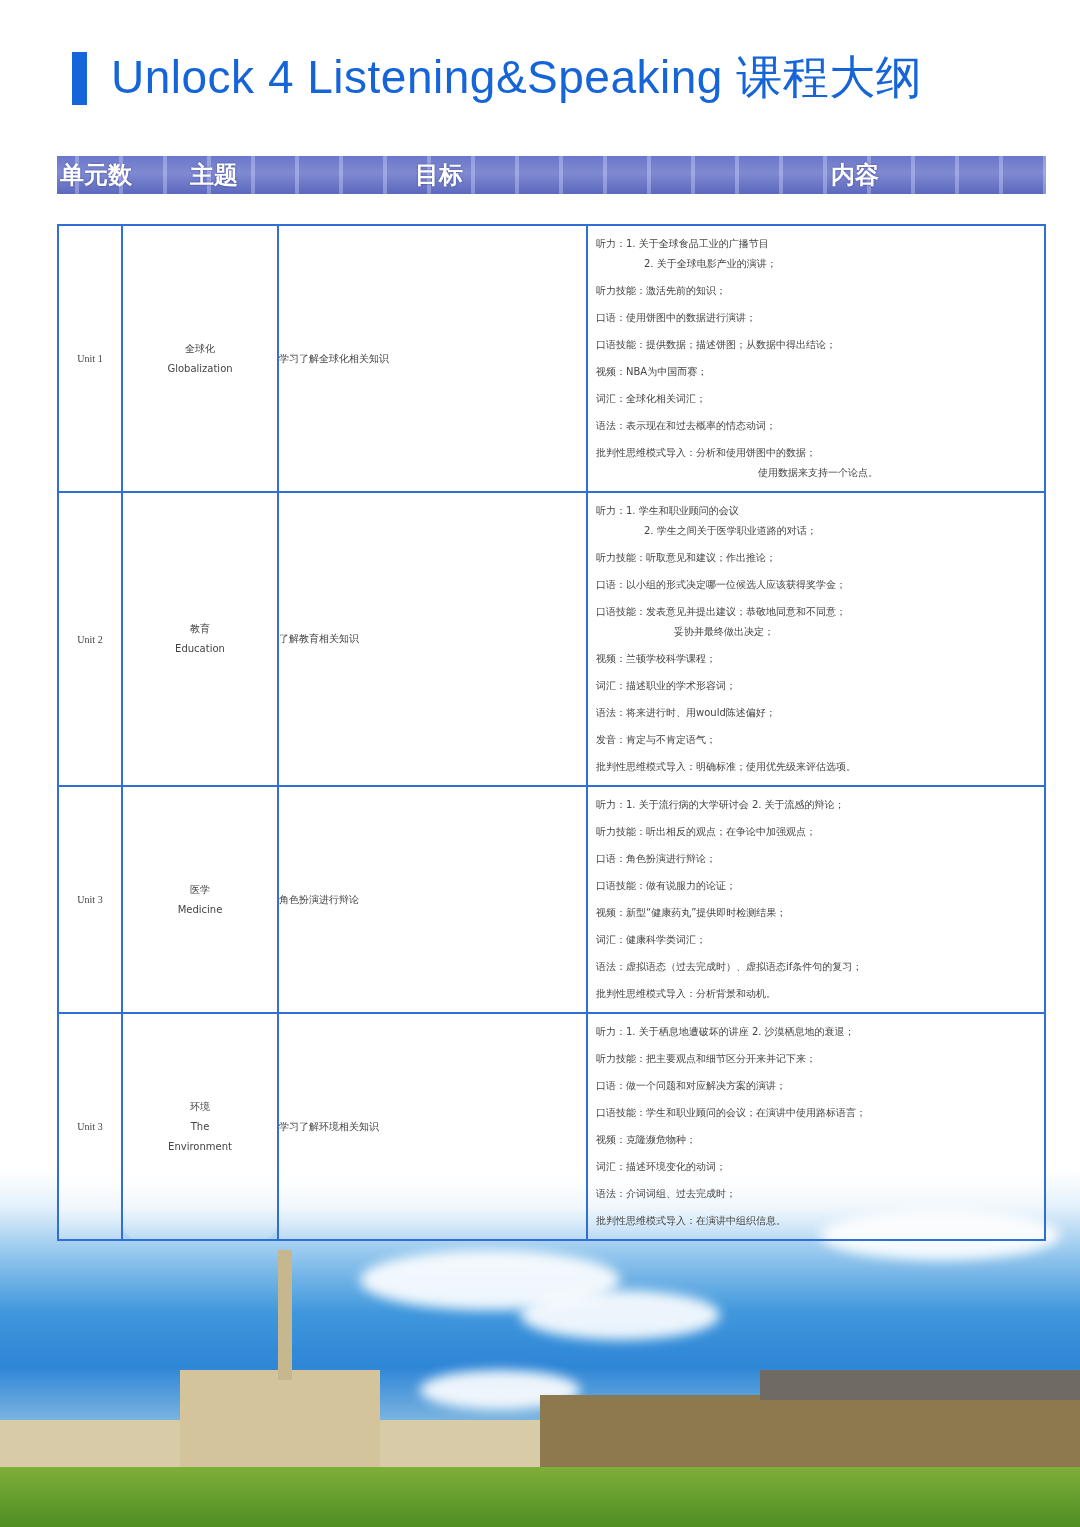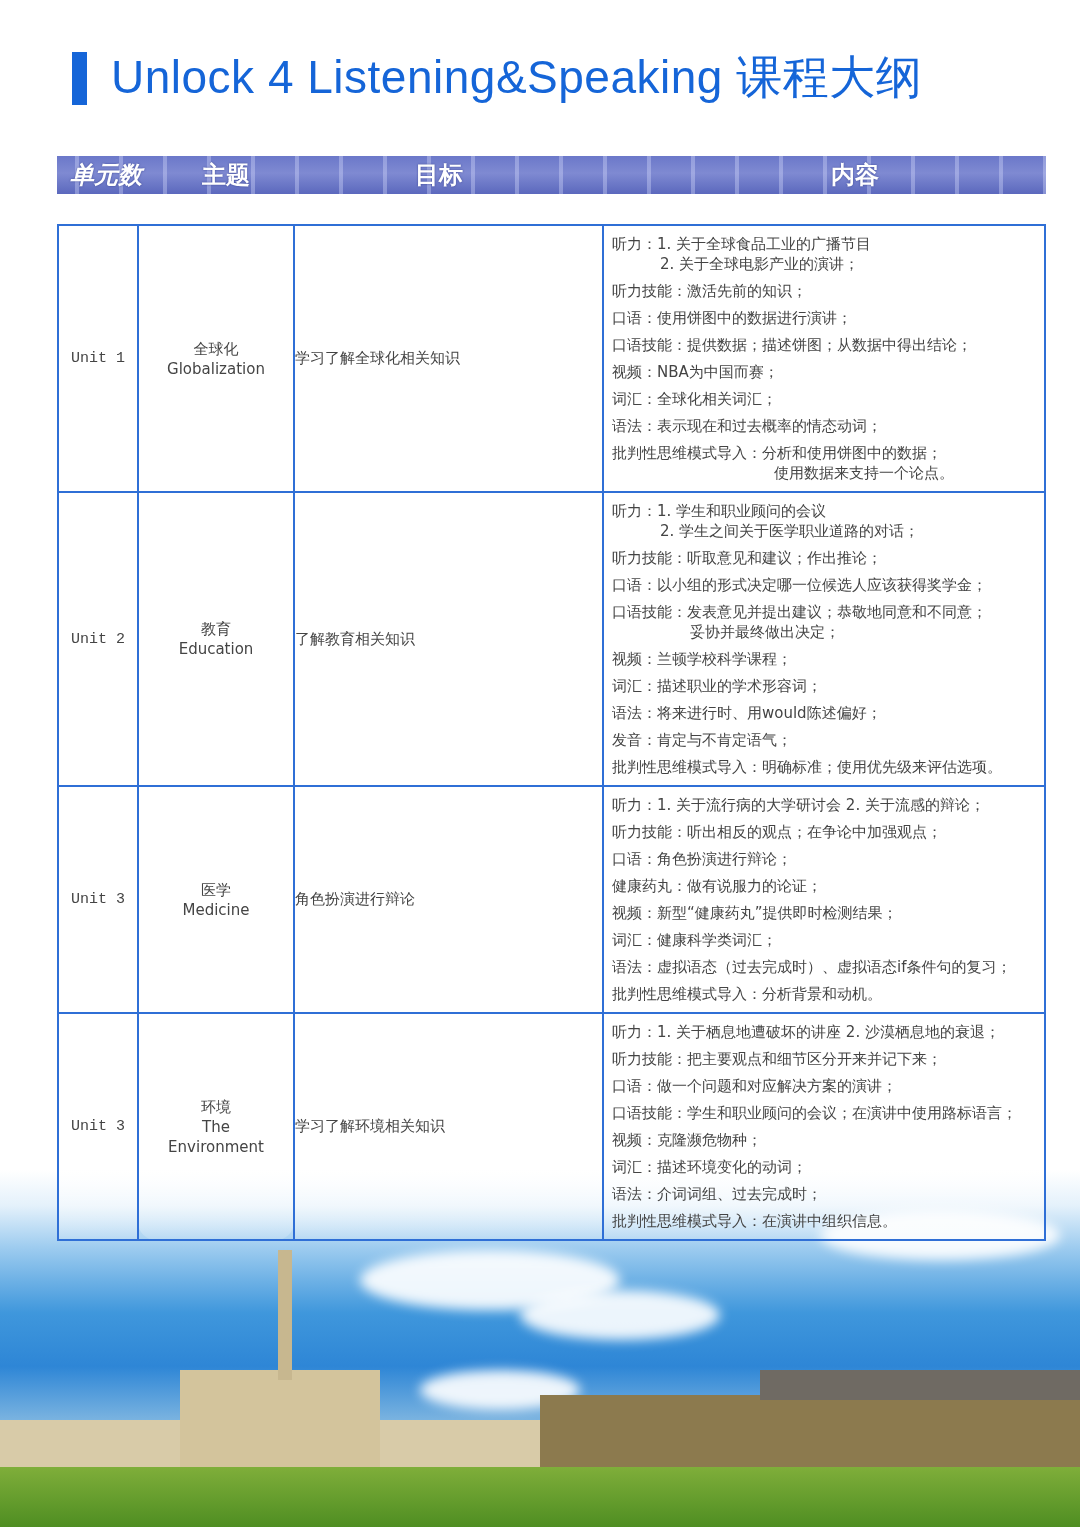--- a/index.html
+++ b/index.html
@@ -17,22 +17,22 @@
     color: #fff; font-weight: bold; font-size: 24px; }
   .header-band span { position: absolute; top: 3px; text-shadow: 0 0 2px rgba(30,40,120,0.7); }
 
   .bottom-photo { position: absolute; left: 0; top: 1170px; width: 1080px; height: 357px; overflow: hidden;
     background: linear-gradient(180deg, #ffffff 0%, #e4f1fb 10%, #9ccbef 22%, #3f97dc 40%, #2e86d6 55%, #7ab3e0 70%, #9fc3df 80%, #88a86a 92%, #5f8d2b 100%); }
   .cloud { position: absolute; background: rgba(255,255,255,0.9); border-radius: 50%; filter: blur(6px); }
   .building { position: absolute; background: #c9b994; }
   .lawn { position: absolute; left: 0; bottom: 0; width: 1080px; height: 60px; background: linear-gradient(180deg, #7fae3a, #4f8e22); }
 
   table.syllabus { position: absolute; left: 57px; top: 224px; width: 989px; border-collapse: collapse; background: transparent; }
-  table.syllabus td { border: 2px solid #2f6fd6; vertical-align: middle; font-size: 15px; color: #444; }
-  td.unit { width: 80px; text-align: center; font-family: Liberation Mono, monospace; font-size: 16px; color: #333; }
+  table.syllabus td { border: 2px solid #2f6fd6; vertical-align: middle; font-size: 10px; color: #444; }
+  td.unit { width: 64px; text-align: center; font-family: Liberation Serif, serif; font-size: 16px; color: #333; }
   td.topic { width: 156px; text-align: center; line-height: 20px; border-radius: 18px; }
   td.goal { width: 309px; text-align: left; }
   td.content { padding: 8px 8px 8px 8px; line-height: 20px; }
   .line { margin-bottom: 7px; white-space: nowrap; }
   .line:last-child { margin-bottom: 0; font-family: Liberation Serif, serif; }
   .bg-fade { background: linear-gradient(180deg, rgba(255,255,255,1) 0%, rgba(255,255,255,1) 60%, rgba(255,255,255,0.15) 100%); }
 </style>
 </head>
 <body>
 
@@ -48,22 +48,22 @@
   <div class="building" style="left:760px;top:200px;width:320px;height:30px;background:#6f6a63;"></div>
   <div class="lawn"></div>
 </div>
 
 <div class="title-wrap">
   <div class="title-bar"></div>
   <div class="title">Unlock 4 Listening&amp;Speaking 课程大纲</div>
 </div>
 
 <div class="header-band">
-  <span style="left:13px;font-style:italic;">单元数</span>
-  <span style="left:145px;">主题</span>
+  <span style="left:3px;">单元数</span>
+  <span style="left:133px;">主题</span>
   <span style="left:358px;">目标</span>
   <span style="left:774px;">内容</span>
 </div>
 
 <table class="syllabus">
 
   <tbody>
       <tr style="height:266px;background:#fff;">
     <td class="unit">Unit 1</td>
     <td class="topic">
@@ -111,21 +111,21 @@
     <td class="unit">Unit 3</td>
     <td class="topic">
       <div>医学</div>
       <div>Medicine</div>
     </td>
     <td class="goal">角色扮演进行辩论</td>
     <td class="content">
       <div class="line">听力：1. 关于流行病的大学研讨会 2. 关于流感的辩论；</div>
       <div class="line">听力技能：听出相反的观点；在争论中加强观点；</div>
       <div class="line">口语：角色扮演进行辩论；</div>
-      <div class="line">健康药丸：做有说服力的论证；</div>
+      <div class="line">口语技能：做有说服力的论证；</div>
       <div class="line">视频：新型“健康药丸”提供即时检测结果；</div>
       <div class="line">词汇：健康科学类词汇；</div>
       <div class="line">语法：虚拟语态（过去完成时）、虚拟语态if条件句的复习；</div>
       <div class="line">批判性思维模式导入：分析背景和动机。</div>
     </td>
   </tr>
 
   <tr class="bg-fade" style="height:222px;">
     <td class="unit">Unit 3</td>
     <td class="topic">

